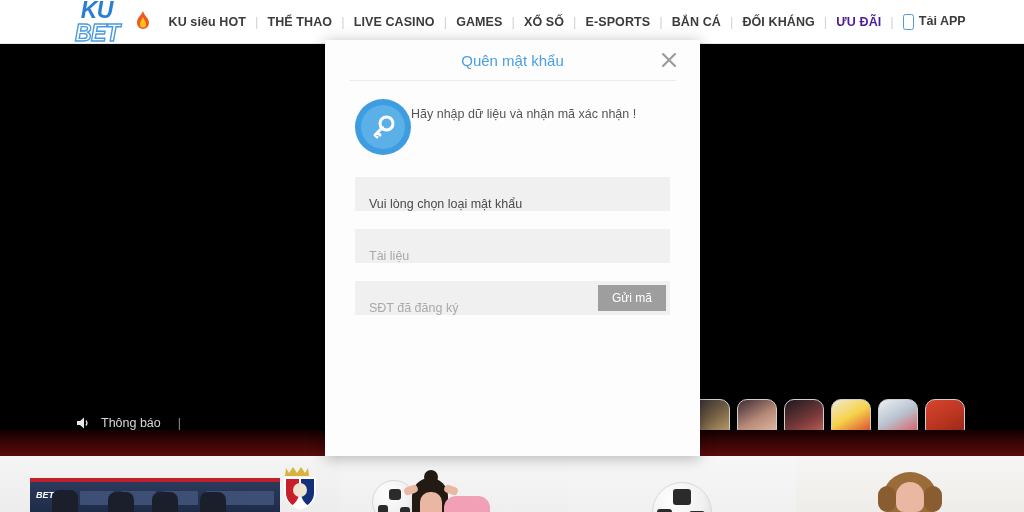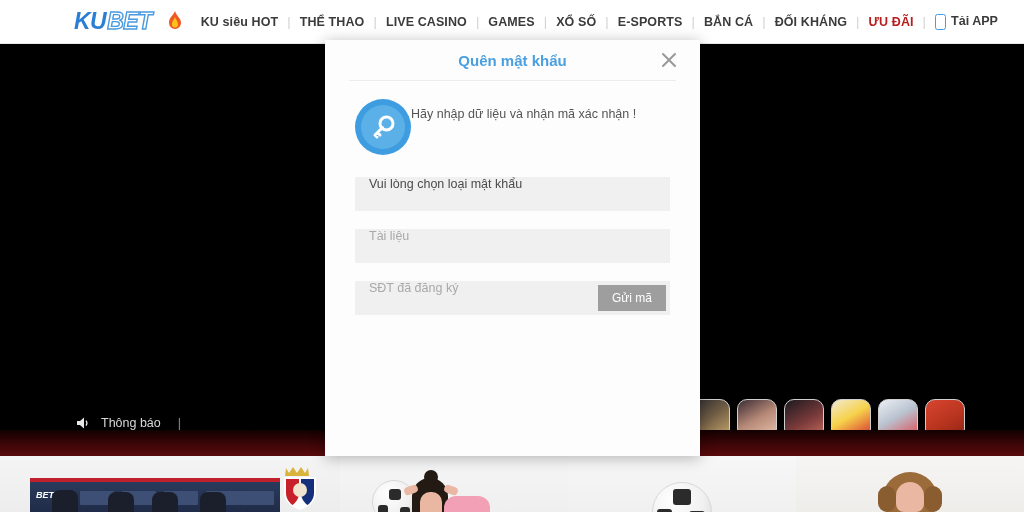--- a/index.html
+++ b/index.html
@@ -18,40 +18,41 @@
     background: #ffffff;
     display: flex; align-items: center;
     border-bottom: 1px solid #e8e8e8;
     z-index: 5;
   }
   #logo {
     margin-left: 74px;
     display: flex; align-items: center;
     font-weight: bold; font-size: 23px; letter-spacing: -0.5px;
     line-height: 1;
+    flex-direction: column;
   }
   .logo-k { color: #2a7fd4; font-style: italic; font-weight: bold; }
   .logo-bet {
     color: #ffffff; font-style: italic; font-weight: bold;
     -webkit-text-stroke: 1.4px #4a9ae0;
     text-shadow: 0 0 0 #4a9ae0;
     margin-left: 1px;
   }
   #flame-icon {
     margin-left: 14px; margin-right: 8px;
     width: 18px; height: 22px; display: flex; align-items: center;
   }
   #nav {
     display: flex; align-items: center;
     font-size: 12.5px; font-weight: bold; color: #3b3b3b;
     letter-spacing: 0.1px;
   }
   .nav-item { padding: 0 9px; white-space: nowrap; cursor: pointer; }
   .nav-sep { color: #d2d2d2; font-weight: normal; font-size: 13px; }
-  .nav-item.promo { color: #b91c1c; }
+  .nav-item.promo { color: #4c1d95; }
   #app-link {
     display: flex; align-items: flex-start; gap: 5px;
     font-size: 12.5px; font-weight: bold; color: #3b3b3b;
     padding-left: 9px; cursor: pointer; white-space: nowrap;
   }
   .phone-ico { width: 11px; height: 16px; border: 1.6px solid #4a9ae0; border-radius: 2.5px; }
 
   
   #hero {
     position: absolute; top: 44px; left: 0;
@@ -138,21 +139,21 @@
     width: 375px; height: 416px;
     background: #fdfdfd;
     box-shadow: 0 2px 14px rgba(0,0,0,0.28);
     z-index: 20;
   }
   #modal-header {
     position: relative; height: 40px;
     display: flex; align-items: center; justify-content: center;
   }
   #modal-title {
-    color: #4a9fe0; font-size: 15px; font-weight: bold;
+    color: #4a9fe0; font-size: 15px; font-weight: normal;
   }
   #modal-close {
     position: absolute; right: 20px; top: 9px;
     width: 22px; height: 22px; cursor: pointer;
   }
   #modal-divider {
     height: 1px; background: #ececec; margin: 0 24px;
   }
   #modal-body { padding: 18px 30px 0 30px; }
 
@@ -168,21 +169,21 @@
     background: #5cb0e8;
     display: flex; align-items: center; justify-content: center;
   }
   #intro-text {
     font-size: 12.5px; color: #555; line-height: 1.55; padding-top: 6px;
   }
 
   .field {
     position: relative;
     height: 34px; background: #f0f0f0;
-    display: flex; align-items: flex-start;
+    display: flex; align-items: flex-end;
     padding: 0 14px; margin-bottom: 18px;
     font-size: 12.5px;
   }
   .field.filled { color: #4a4a4a; }
   .field.placeholder { color: #a9a9a9; }
   #send-code-btn {
     position: absolute; right: 4px; top: 4px;
     height: 26px; padding: 0 14px;
     background: #9e9e9e; color: #ffffff;
     font-size: 12px;

